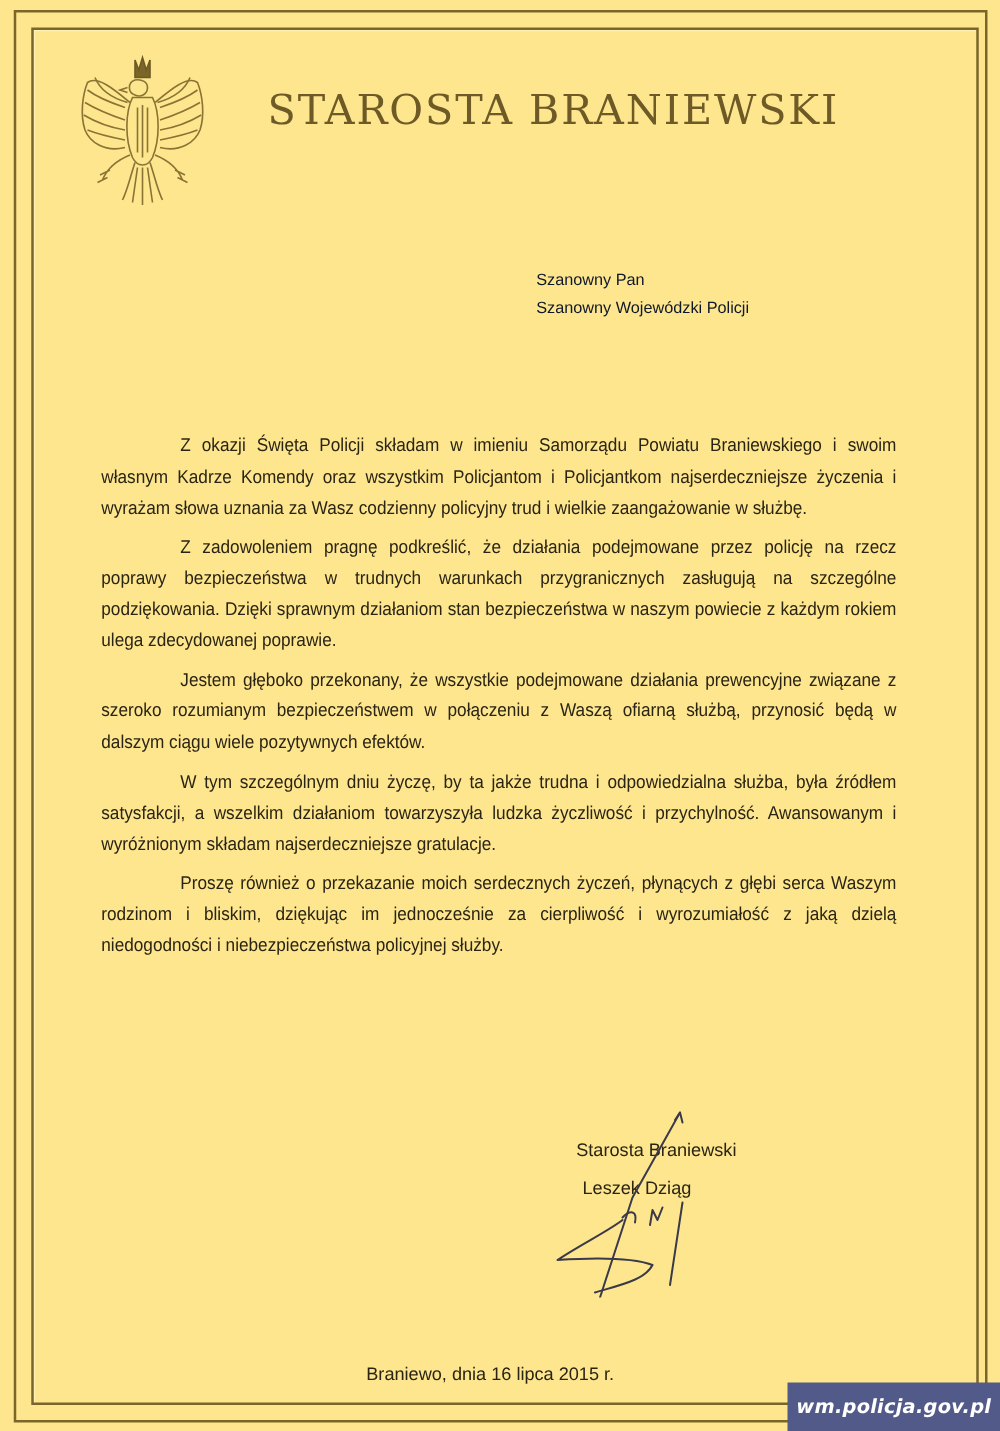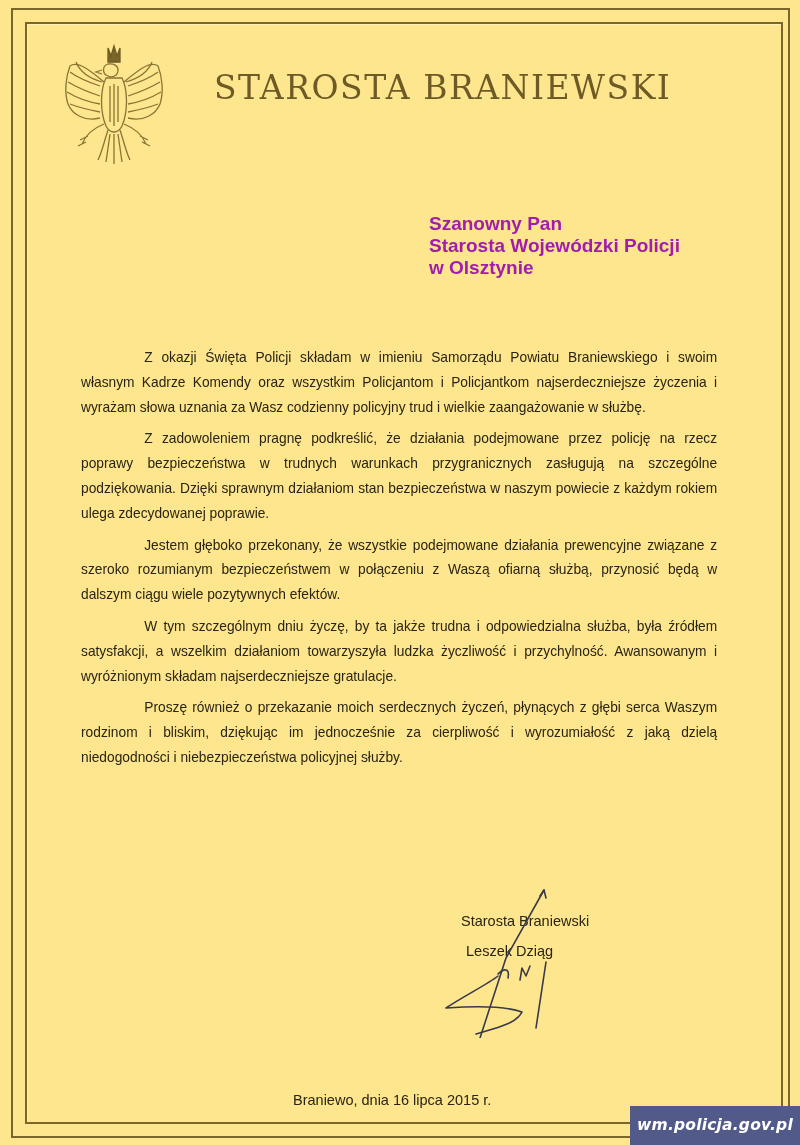--- a/index.html
+++ b/index.html
@@ -19,21 +19,21 @@
     box-shadow: inset 1px 1px 0 #fff2b8;
   }
   .emblem { position: absolute; left: 58px; top: 42px; width: 112px; height: 124px; }
   .header-title {
     position: absolute; left: 214px; top: 68px;
     font-family: "DejaVu Serif", serif; font-size: 33px; letter-spacing: 1.5px;
     color: #6e5a26; white-space: nowrap;
   }
   .addressee {
     position: absolute; left: 429px; top: 213px;
-    font-weight: bold; font-size: 19px; line-height: 22px; color: #a21caf;
+    font-weight: normal; font-size: 13px; line-height: 22px; color: #0f172a;
   }
   .addressee div { white-space: nowrap; }
   .body {
     position: absolute; left: 81px; top: 345px; width: 636px;
     font-size: 14.8px; line-height: 24.8px; color: #2a2414;
     font-family: "Liberation Sans", sans-serif;
     transform: scaleX(0.93); transform-origin: left top; width: 684px;
   }
   .body p {
     margin: 0 0 7px 0; text-align: justify; text-indent: 68px;
@@ -91,22 +91,21 @@
 
     <path d="M46 82 C36 86 28 92 24 102 M30 94 L22 98 M28 100 L20 104"></path>
     <path d="M66 82 C76 86 84 92 88 102 M82 94 L90 98 M84 100 L92 104"></path>
   </g>
 </svg>
 
 <div class="header-title">STAROSTA BRANIEWSKI</div>
 
 <div class="addressee">
   <div>Szanowny Pan</div>
-  <div>Starosta  Wojewódzki Policji</div>
-  <div>w Olsztynie</div>
+  <div>Szanowny  Wojewódzki Policji</div>
 </div>
 
 <div class="body">
   <p>Z okazji Święta Policji składam w imieniu Samorządu Powiatu Braniewskiego i swoim własnym Kadrze Komendy oraz wszystkim Policjantom i Policjantkom najserdeczniejsze życzenia i wyrażam słowa uznania za Wasz codzienny policyjny trud i wielkie zaangażowanie w służbę.</p>
   <p>Z zadowoleniem pragnę podkreślić, że działania podejmowane przez policję na rzecz poprawy bezpieczeństwa w trudnych warunkach przygranicznych zasługują na szczególne podziękowania. Dzięki sprawnym działaniom stan bezpieczeństwa w naszym powiecie z każdym rokiem ulega zdecydowanej poprawie.</p>
   <p>Jestem głęboko przekonany, że wszystkie podejmowane działania prewencyjne związane z szeroko rozumianym bezpieczeństwem w połączeniu z Waszą ofiarną służbą, przynosić będą w dalszym ciągu wiele pozytywnych efektów.</p>
   <p>W tym szczególnym dniu życzę, by ta jakże trudna i odpowiedzialna służba, była źródłem satysfakcji, a wszelkim działaniom towarzyszyła ludzka życzliwość i przychylność. Awansowanym i wyróżnionym składam najserdeczniejsze gratulacje.</p>
   <p>Proszę również o przekazanie moich serdecznych życzeń, płynących z głębi serca Waszym rodzinom i bliskim, dziękując im jednocześnie za cierpliwość i wyrozumiałość z jaką dzielą niedogodności i niebezpieczeństwa  policyjnej służby.</p>
 </div>
 

